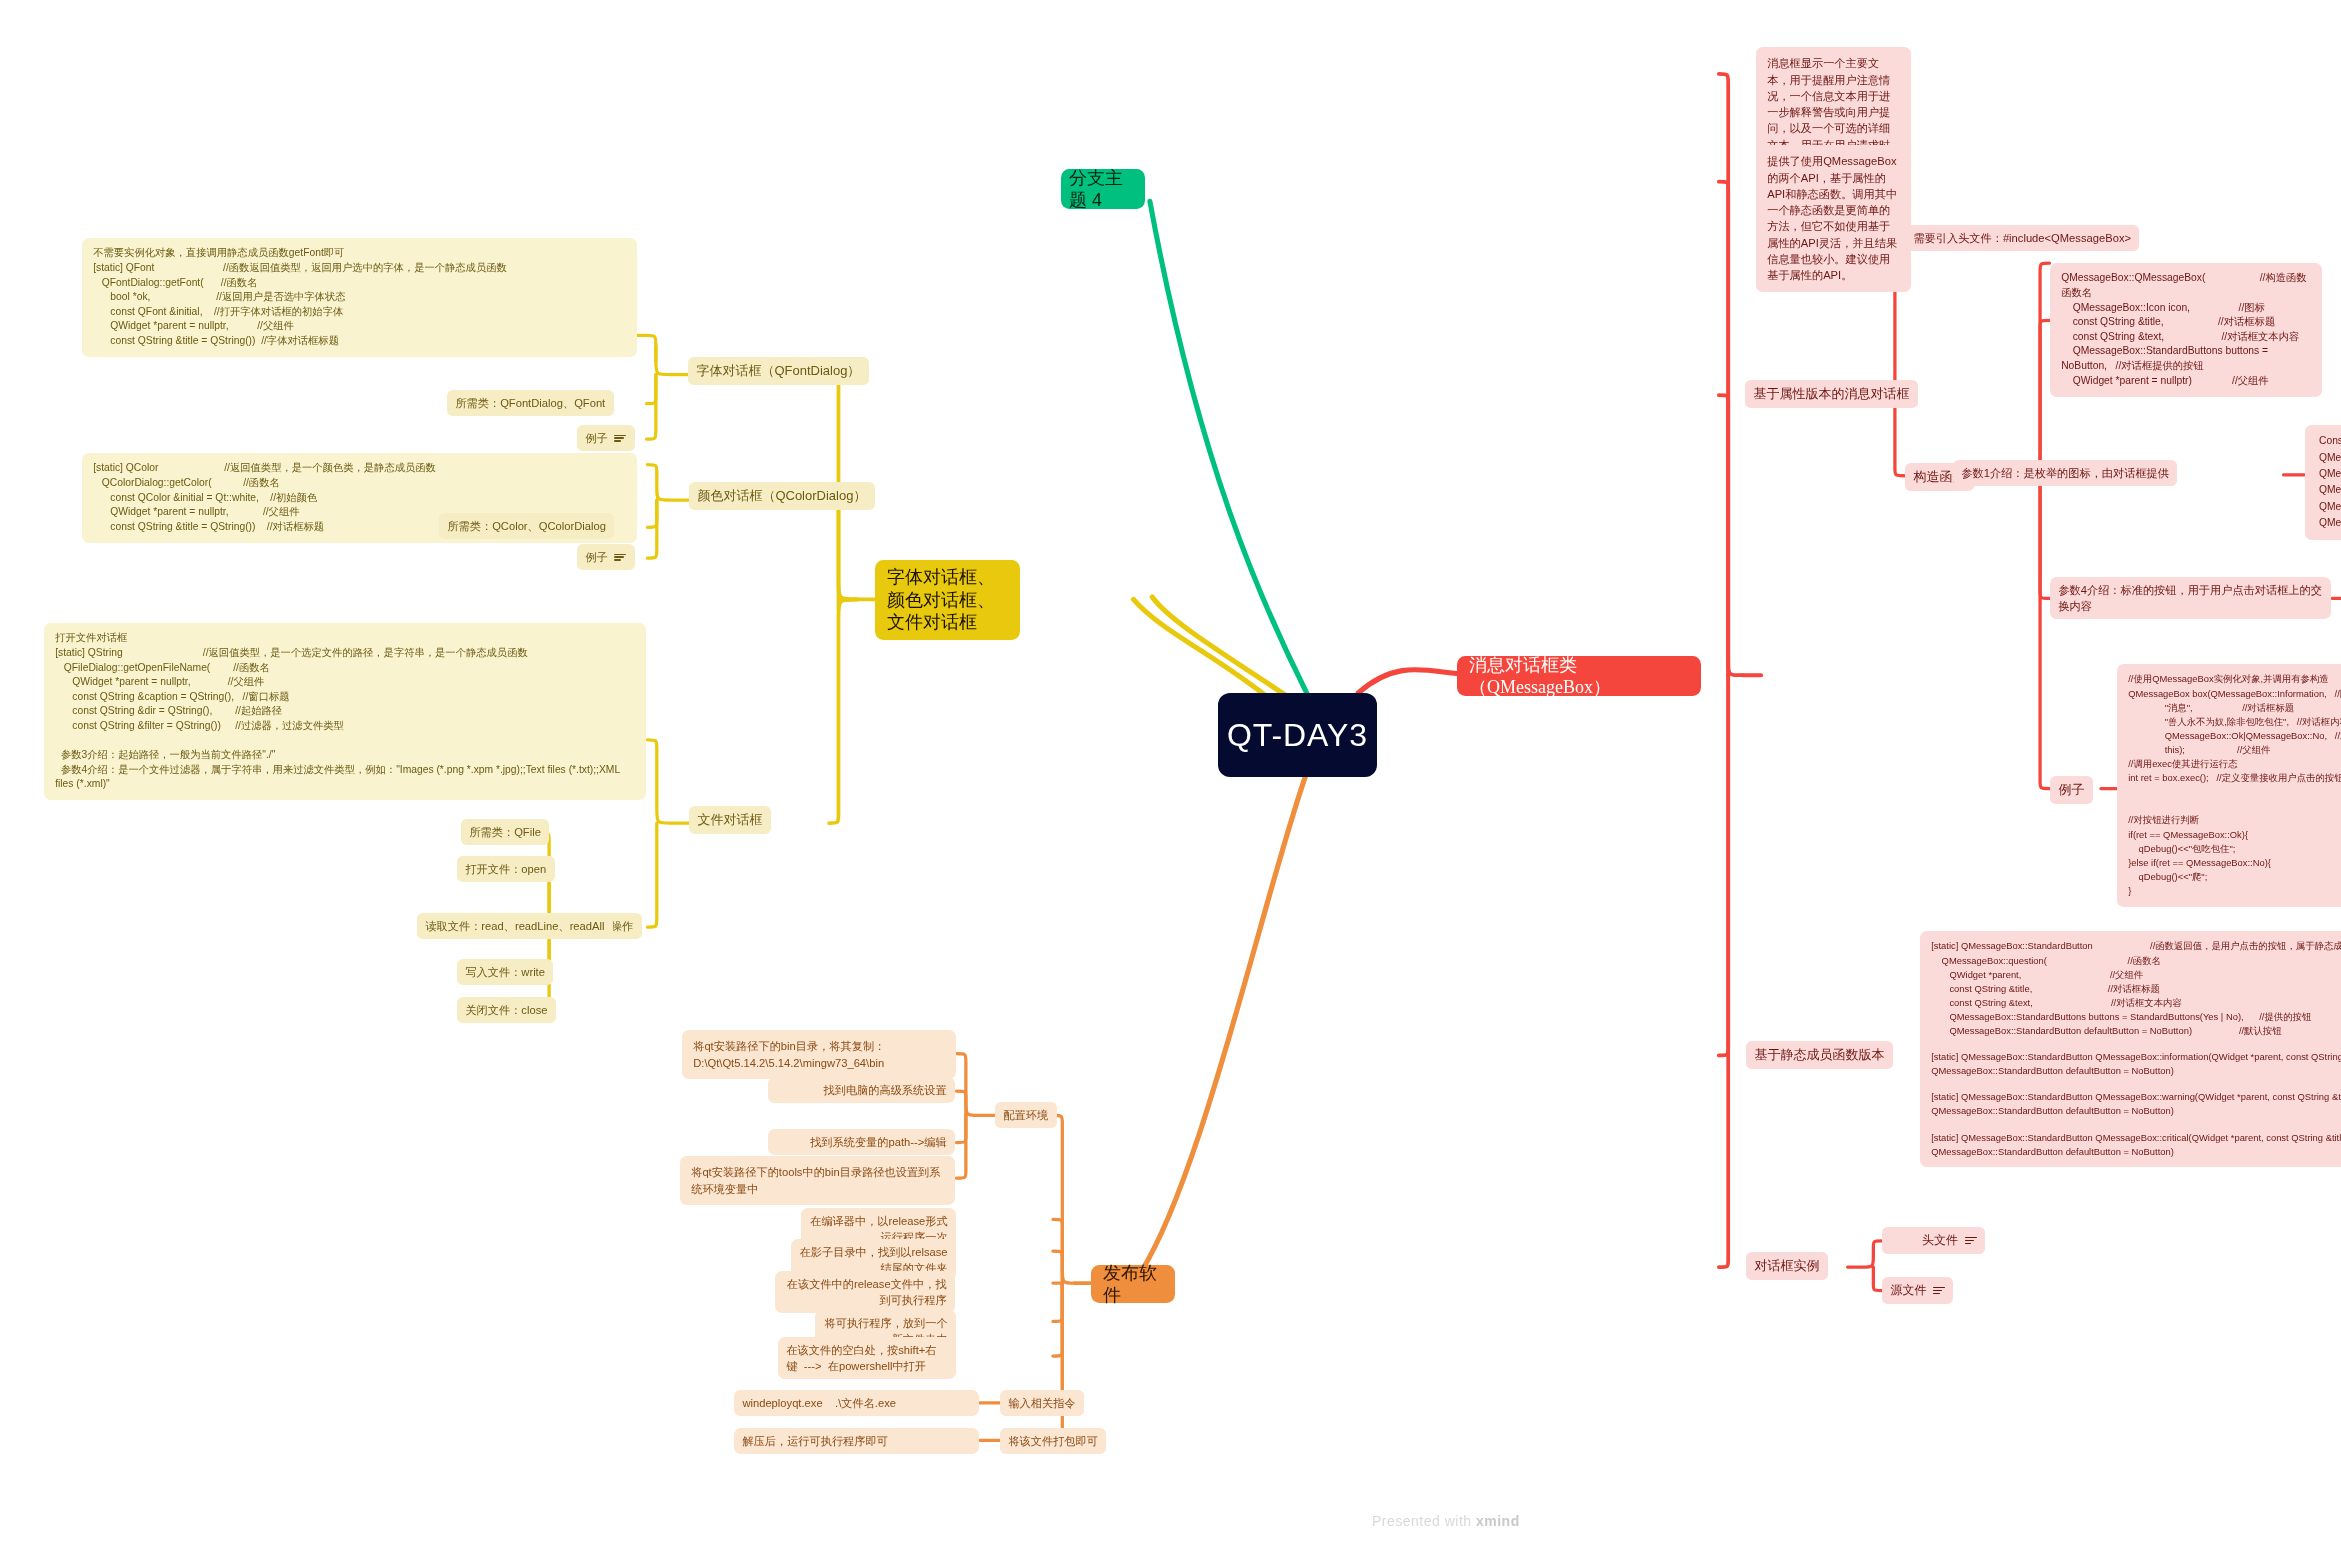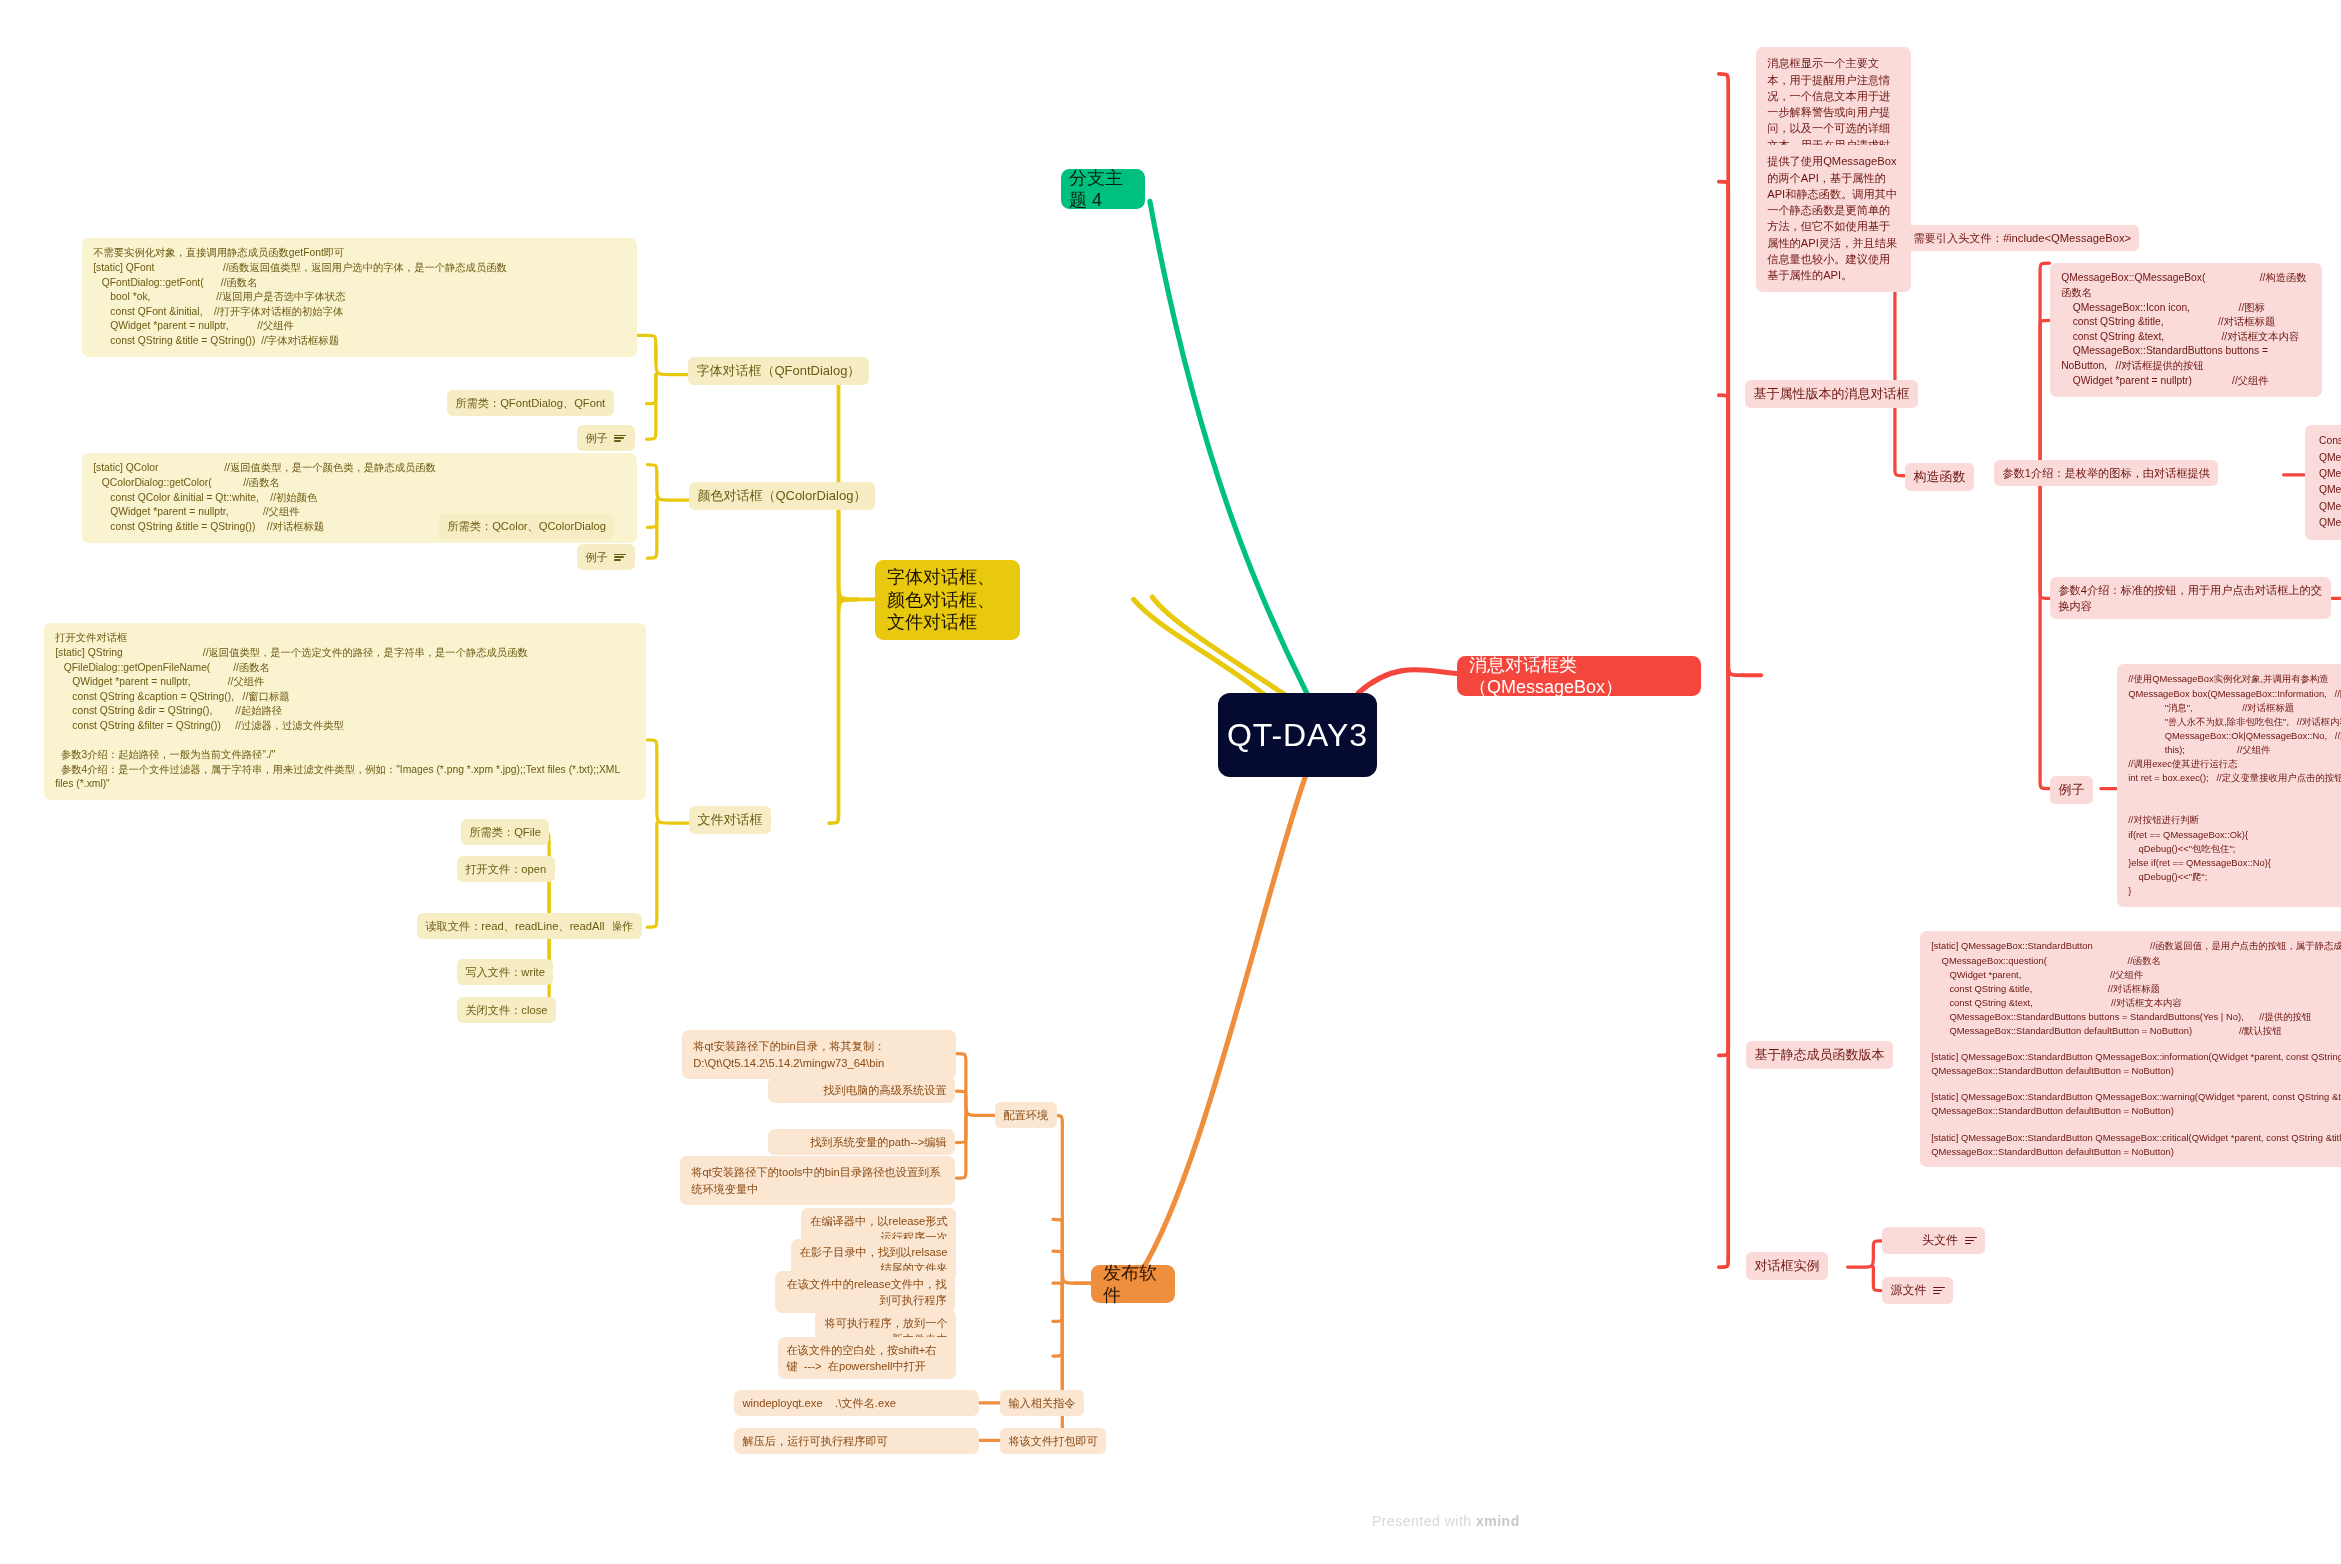--- a/index.html
+++ b/index.html
@@ -289,21 +289,21 @@
   <div class="node o-box pad-sm fs-24" style="left:734px;top:1390px;width:245px;">
     <div class="txt">windeployqt.exe    .\文件名.exe</div>
   </div>
   <div class="node o-box pad-sm fs-24 chip" style="left:1000px;top:1428px;">
     <span>将该文件打包即可</span>
   </div>
   <div class="node o-box pad-sm fs-24" style="left:734px;top:1428px;width:245px;">
     <div class="txt">解压后，运行可执行程序即可</div>
   </div>
 
-  <div class="node main-chip chip-red" style="left:1457px;top:656px;width:244px;height:40px;justify-content:center;">
+  <div class="node main-chip chip-red" style="left:1457px;top:656px;width:244px;height:40px;justify-content:center;font-family:Liberation Serif, serif;">
     <span>消息对话框类（QMessageBox）</span>
   </div>
 
   <div class="node r-box pad-lg fs-24" style="left:1756px;top:47px;width:155px;">
     <div class="txt">消息框显示一个主要文本，用于提醒用户注意情况，一个信息文本用于进一步解释警告或向用户提问，以及一个可选的详细文本，用于在用户请求时提供更多数据。消息框还可以显示一个图标和标准按钮，用于接受用户响应。</div>
   </div>
   <div class="node r-box pad-lg fs-24" style="left:1756px;top:145px;width:155px;">
     <div class="txt">提供了使用QMessageBox的两个API，基于属性的API和静态函数。调用其中一个静态函数是更简单的方法，但它不如使用基于属性的API灵活，并且结果信息量也较小。建议使用基于属性的API。</div>
   </div>
 
@@ -321,21 +321,21 @@
     <div class="txt">QMessageBox::QMessageBox(                   //构造函数
 函数名
     QMessageBox::Icon icon,                 //图标
     const QString &amp;title,                   //对话框标题
     const QString &amp;text,                    //对话框文本内容
     QMessageBox::StandardButtons buttons =
 NoButton,   //对话框提供的按钮
     QWidget *parent = nullptr)              //父组件</div>
   </div>
 
-  <div class="node r-box pad-sm fs-24 chip" style="left:1994px;top:460px;">
+  <div class="node r-box pad-sm fs-24 chip" style="left:1953px;top:460px;">
     <span>参数1介绍：是枚举的图标，由对话框提供</span>
   </div>
 
   <div class="node r-box pad-lg fs-22" style="left:2305px;top:425px;width:309px;">
     <table style="border-collapse:collapse;width:100%;">
       <thead>
           <tr>
         <th style="text-align:left;font-weight:normal;padding:0.9px 2.8px;">Constant</th>
 
       </tr>

